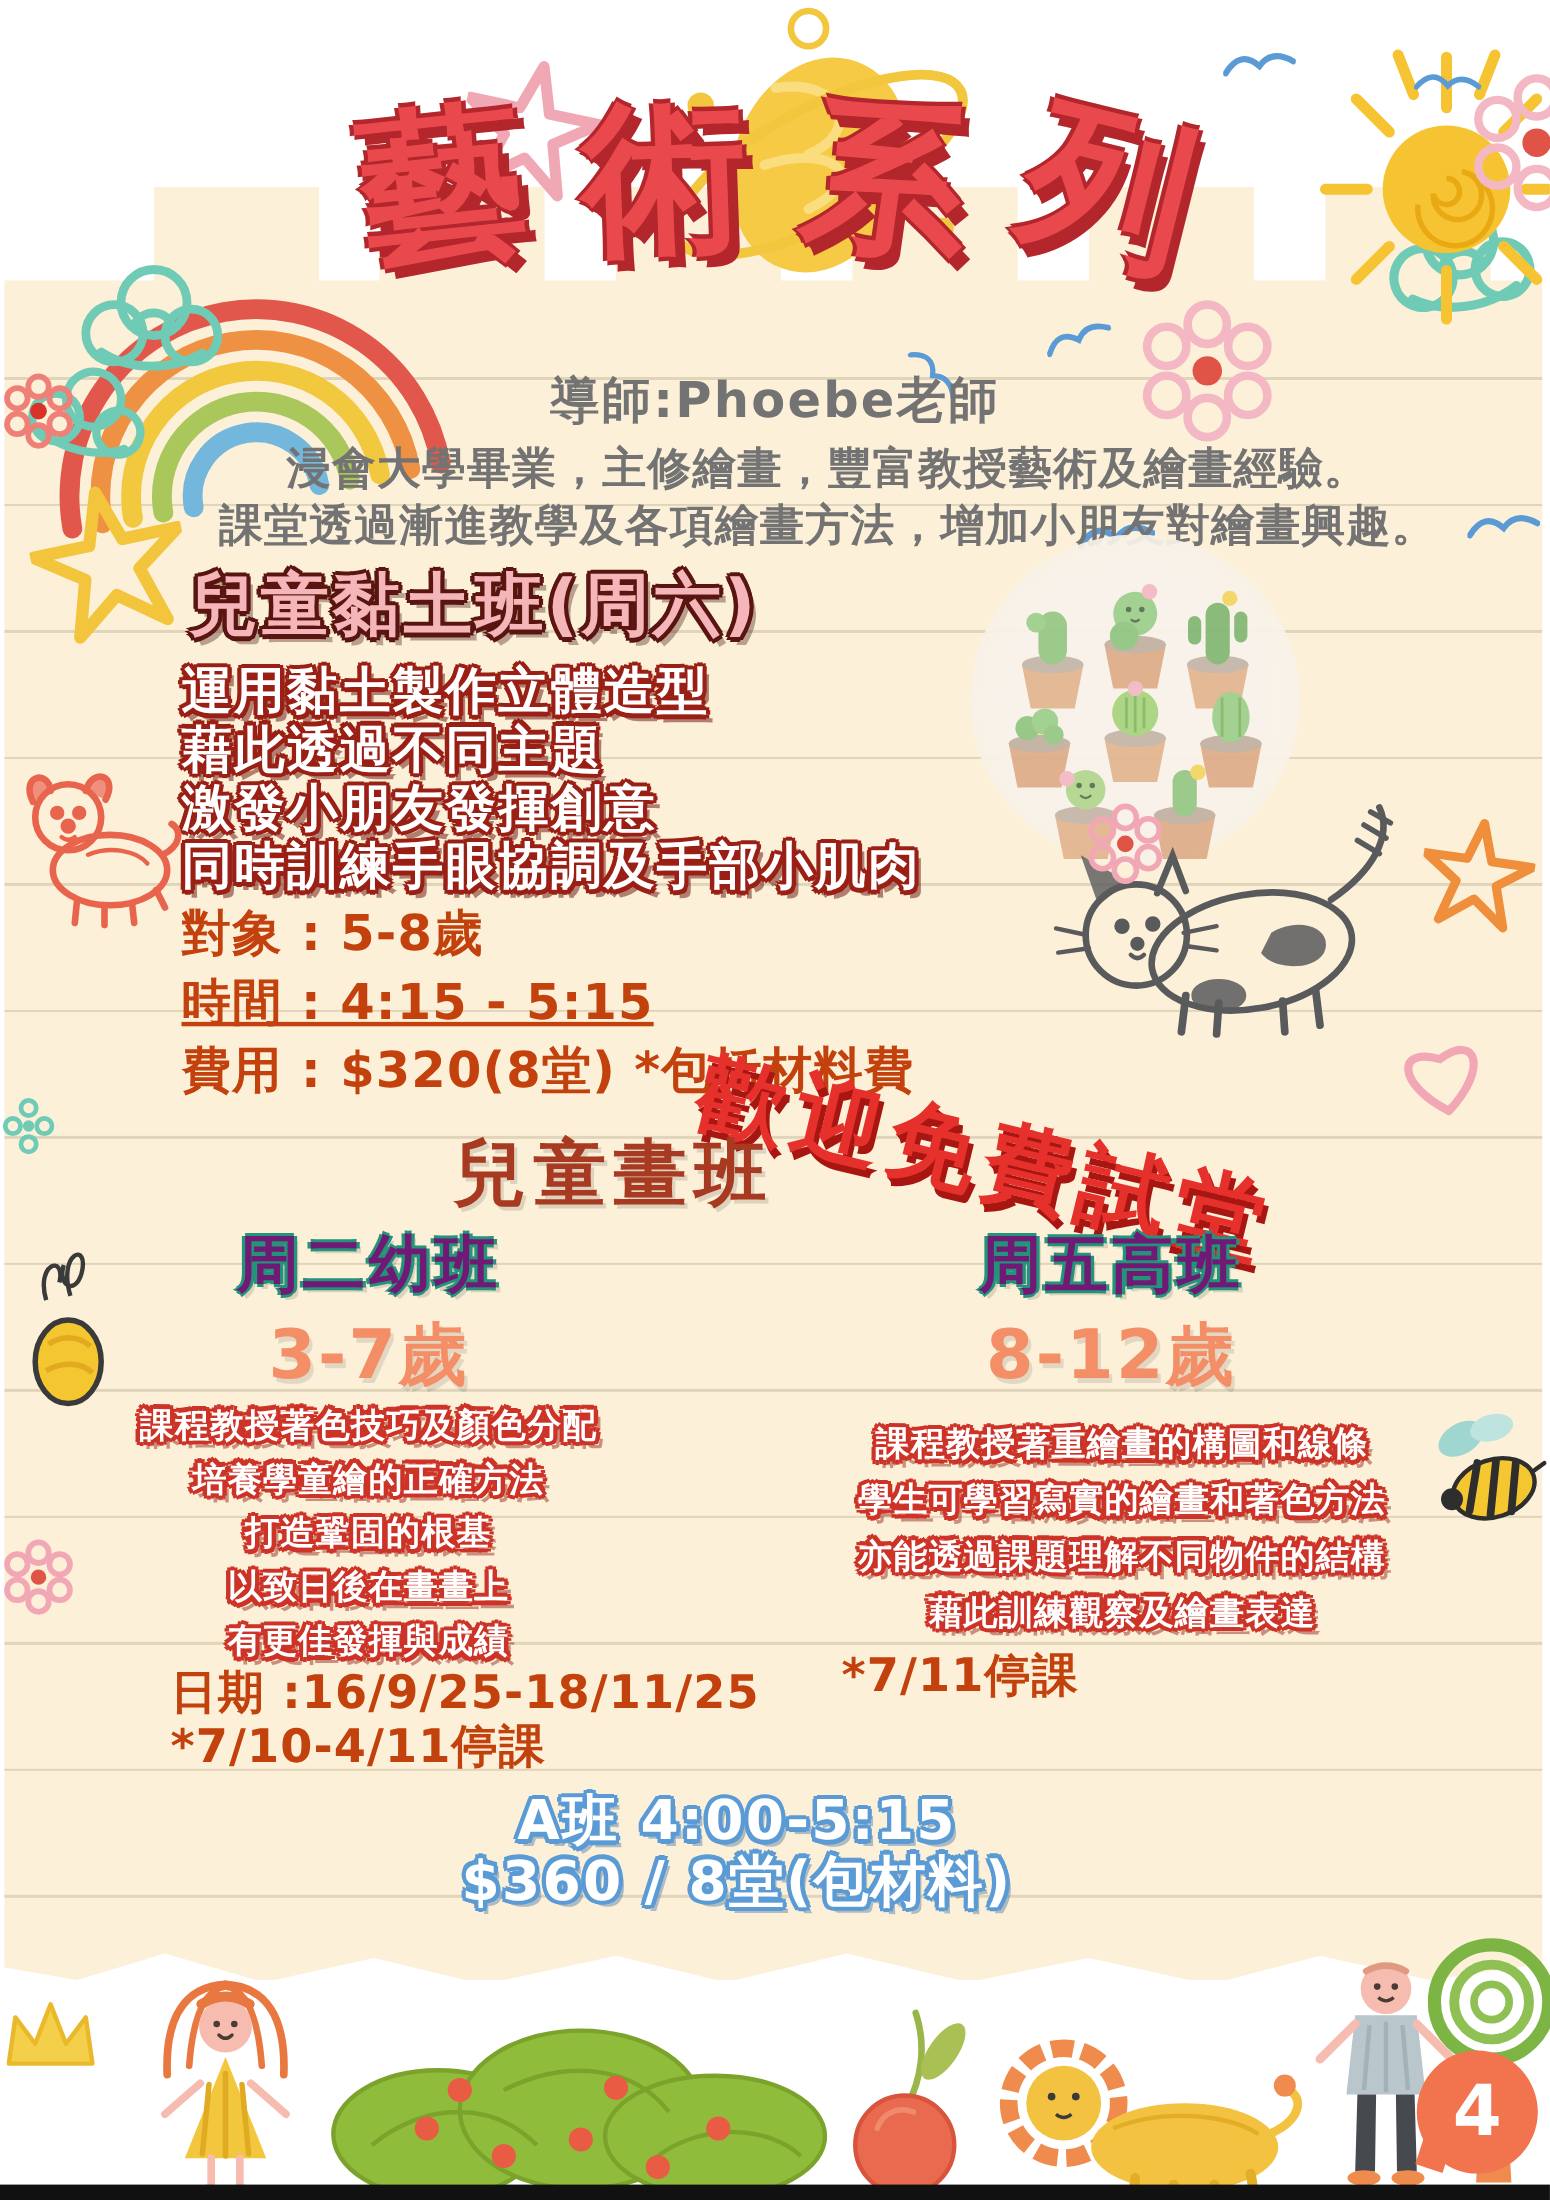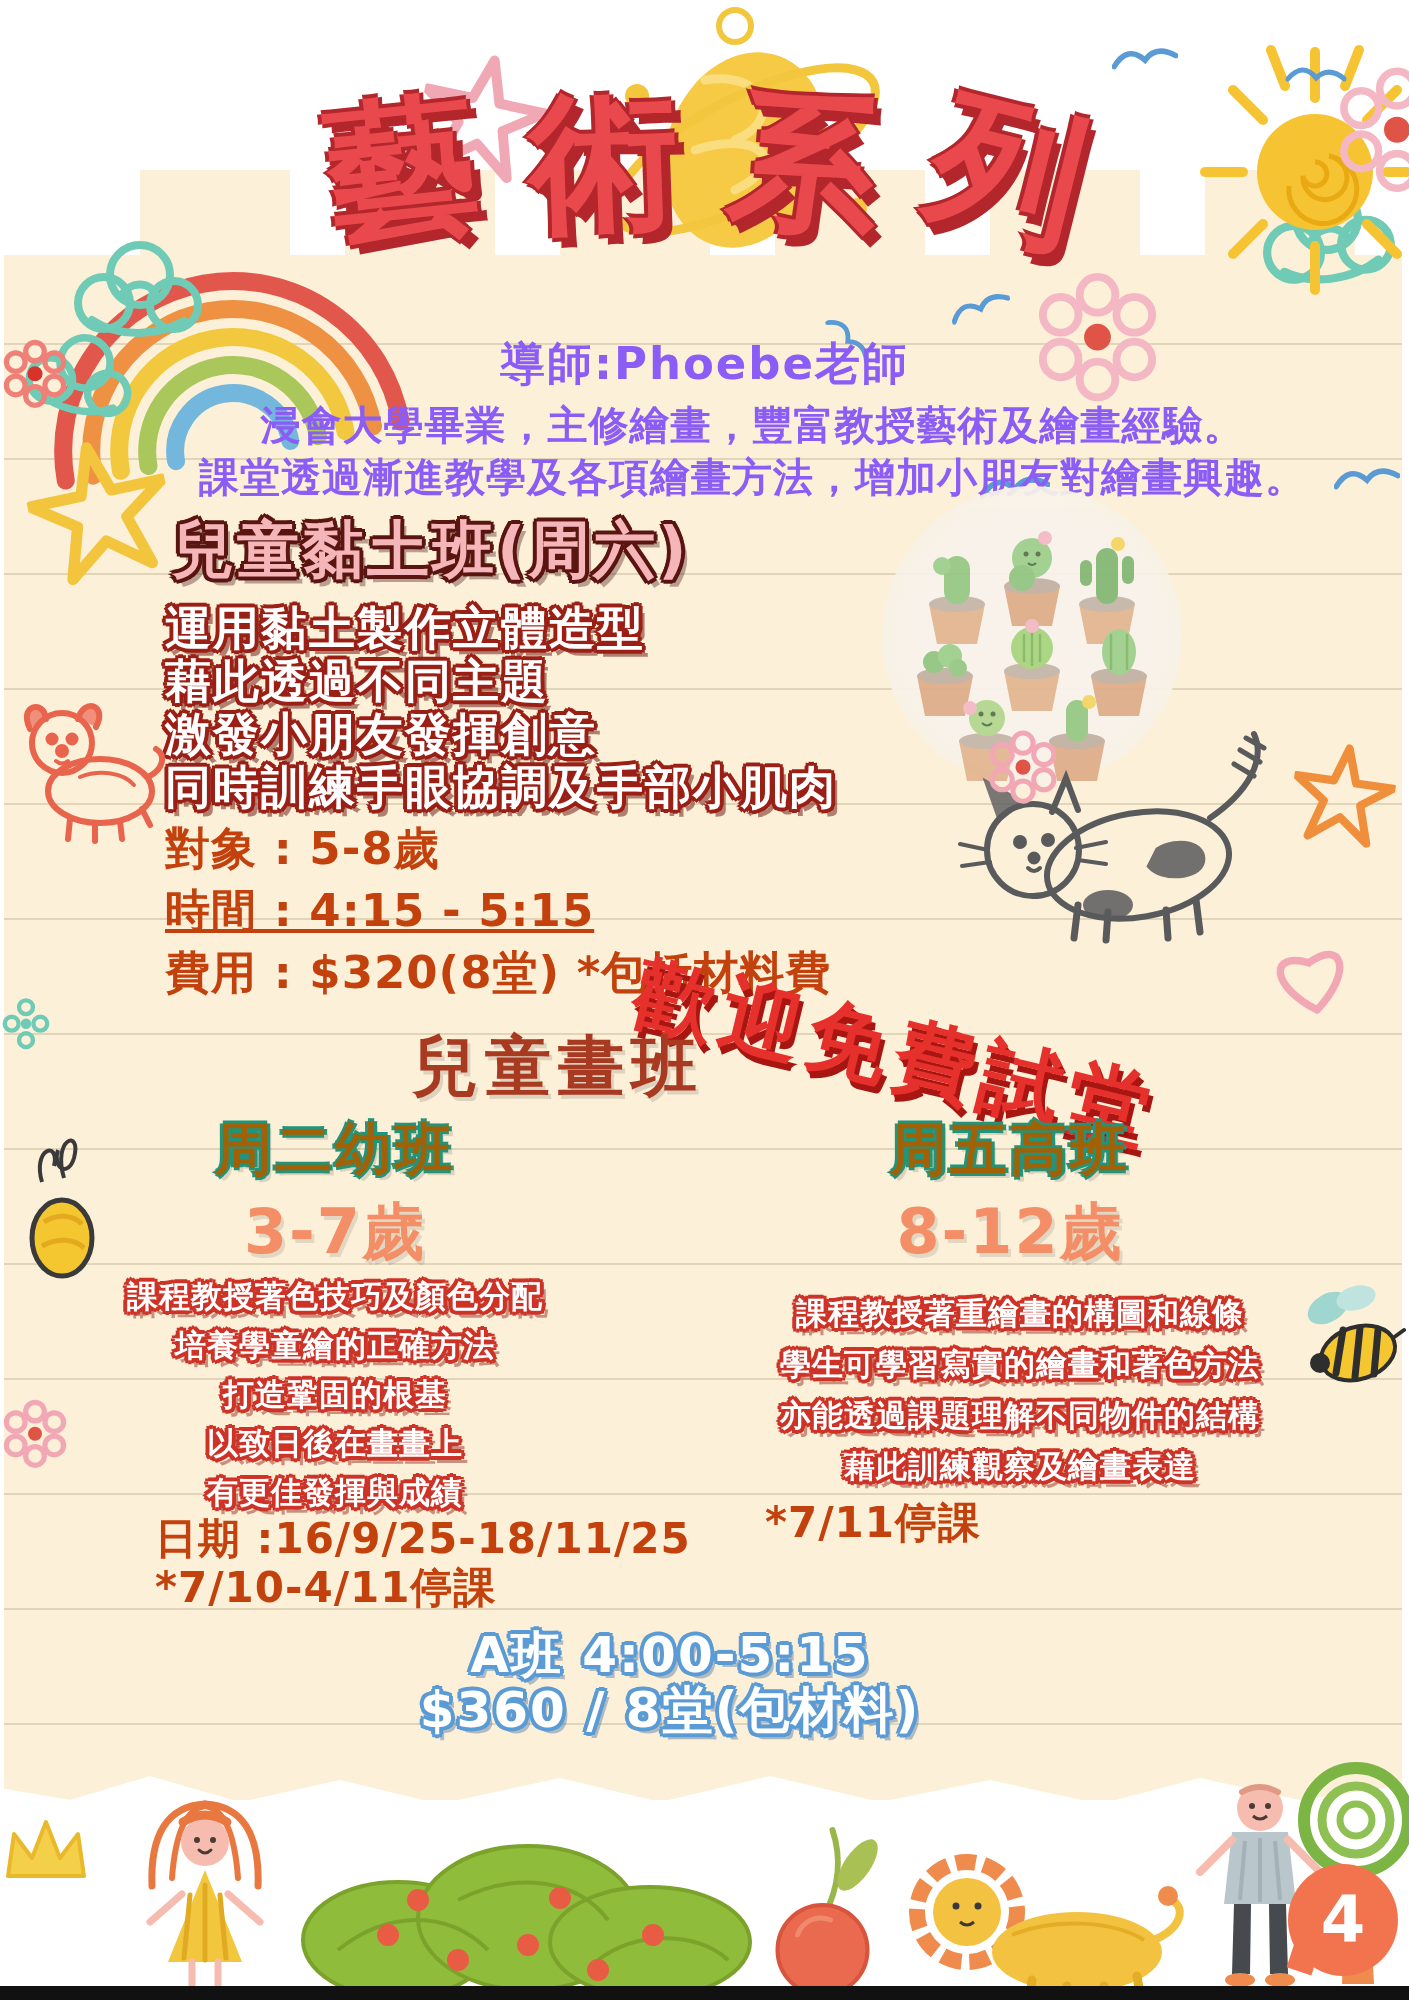--- a/index.html
+++ b/index.html
@@ -8,33 +8,33 @@
   .abs{position:absolute;}
   .ctr{text-align:center;}
   
   #paper{left:4px;top:255px;width:1398px;height:1548px;background:#fcf0d8;
          background-image:repeating-linear-gradient(to bottom, rgba(0,0,0,0) 0 113px, rgba(160,148,115,.30) 113px 115px);
          background-position:0 -25px;}
   .tab{background:#fcf0d8;top:170px;height:90px;}
   
   .title-char{font-size:150px;line-height:1;color:#e9494d;display:inline-block;
     text-shadow:-4px 0 #b2262c,4px 0 #b2262c,0 -4px #b2262c,0 4px #b2262c,9px 10px 0 #b2262c;}
-  .brown{color:#8b5cf6;}
+  .brown{color:#737373;}
   .tutor{font-size:45px;letter-spacing:2px;}
   .bio{font-size:40px;letter-spacing:1px;margin-left:48px;}
   .pink-head{font-size:62px;color:#f5b6ba;letter-spacing:3px;
     text-shadow:-4px 0 #5a1511,4px 0 #5a1511,0 -4px #5a1511,0 4px #5a1511,-3px -3px #5a1511,3px -3px #5a1511,-3px 3px #5a1511,3px 3px #5a1511,6px 7px 0 rgba(60,10,8,.35);}
   .ow-darkred{color:#ffffff;
     text-shadow:-4px 0 #9a1f15,4px 0 #9a1f15,0 -4px #9a1f15,0 4px #9a1f15,-3px -3px #9a1f15,3px -3px #9a1f15,-3px 3px #9a1f15,3px 3px #9a1f15,6px 7px 0 rgba(100,14,8,.5);}
   .ow-red{color:#ffffff;
     text-shadow:-4px 0 #cd3327,4px 0 #cd3327,0 -4px #cd3327,0 4px #cd3327,-3px -3px #cd3327,3px -3px #cd3327,-3px 3px #cd3327,3px 3px #cd3327,6px 7px 0 rgba(140,25,14,.45);}
   .ow-blue{color:#ffffff;
     text-shadow:-4px 0 #5b9bd5,4px 0 #5b9bd5,0 -4px #5b9bd5,0 4px #5b9bd5,-3px -3px #5b9bd5,3px -3px #5b9bd5,-3px 3px #5b9bd5,3px 3px #5b9bd5,5px 6px 0 rgba(59,108,160,.4);}
   .green{color:#c2410c;}
-  .teal-name{font-size:57px;color:#a16207;letter-spacing:3px;
+  .teal-name{font-size:57px;color:#701a75;letter-spacing:3px;
     text-shadow:-3px 0 #23947a,3px 0 #23947a,0 -3px #23947a,0 3px #23947a,4px 5px 0 rgba(0,0,0,.12);font-family:Liberation Mono, monospace;}
   .age{font-size:62px;color:#f48e66;text-shadow:3px 4px 0 rgba(0,0,0,.1);letter-spacing:2px;}
   .free{font-size:82px;color:#e6302c;letter-spacing:7px;white-space:nowrap;
     text-shadow:5px 6px 0 #a81612;}
   .darkred-head{font-size:66px;color:#a93a22;letter-spacing:7px;text-shadow:3px 4px 0 rgba(0,0,0,.12);}
   .clay-desc{font-size:46px;line-height:53px;letter-spacing:2px;white-space:nowrap;}
   .fact{font-size:45px;line-height:62px;letter-spacing:1px;white-space:nowrap;}
   .col-desc{font-size:31px;line-height:49px;letter-spacing:1px;}
   .date{font-size:42px;line-height:49px;letter-spacing:1px;white-space:nowrap;}
   .sched{font-size:50px;line-height:55px;letter-spacing:2px;white-space:nowrap;}

